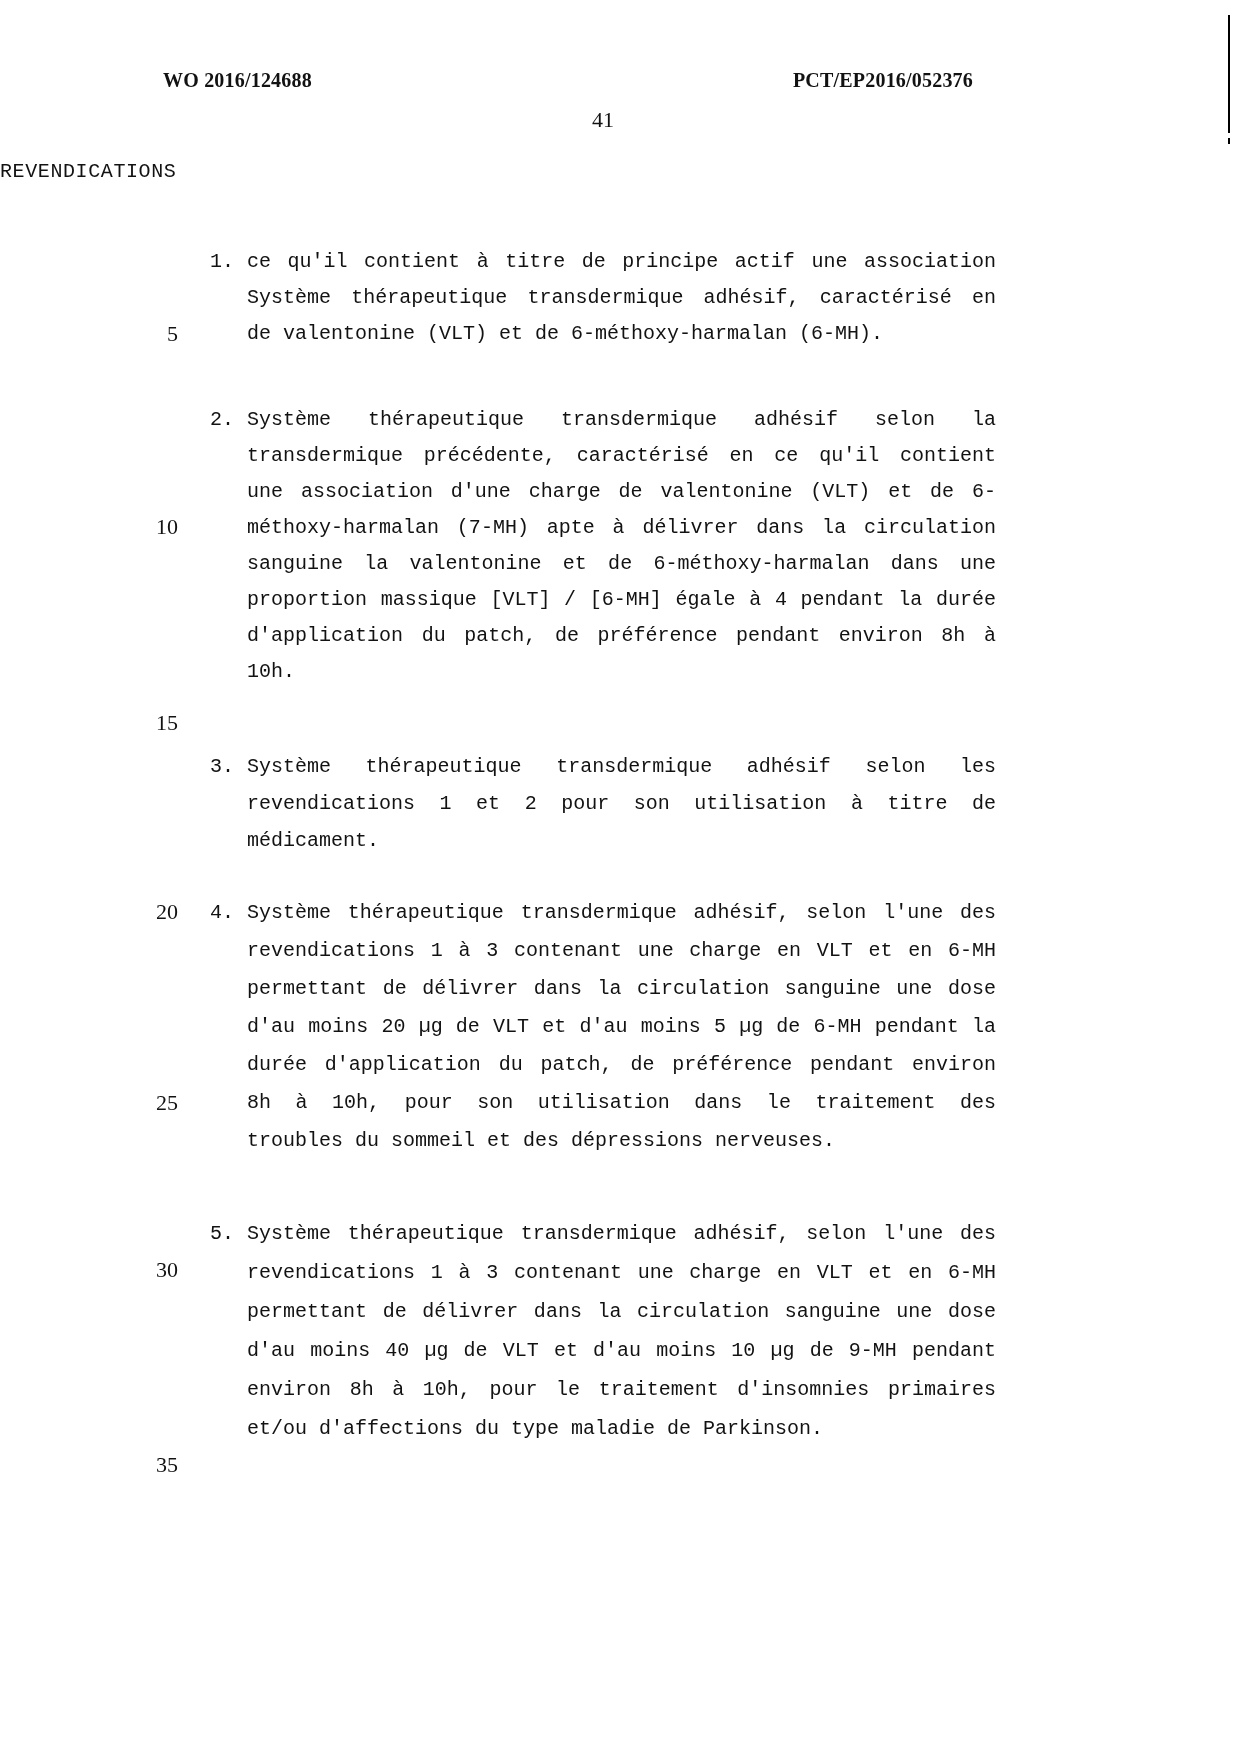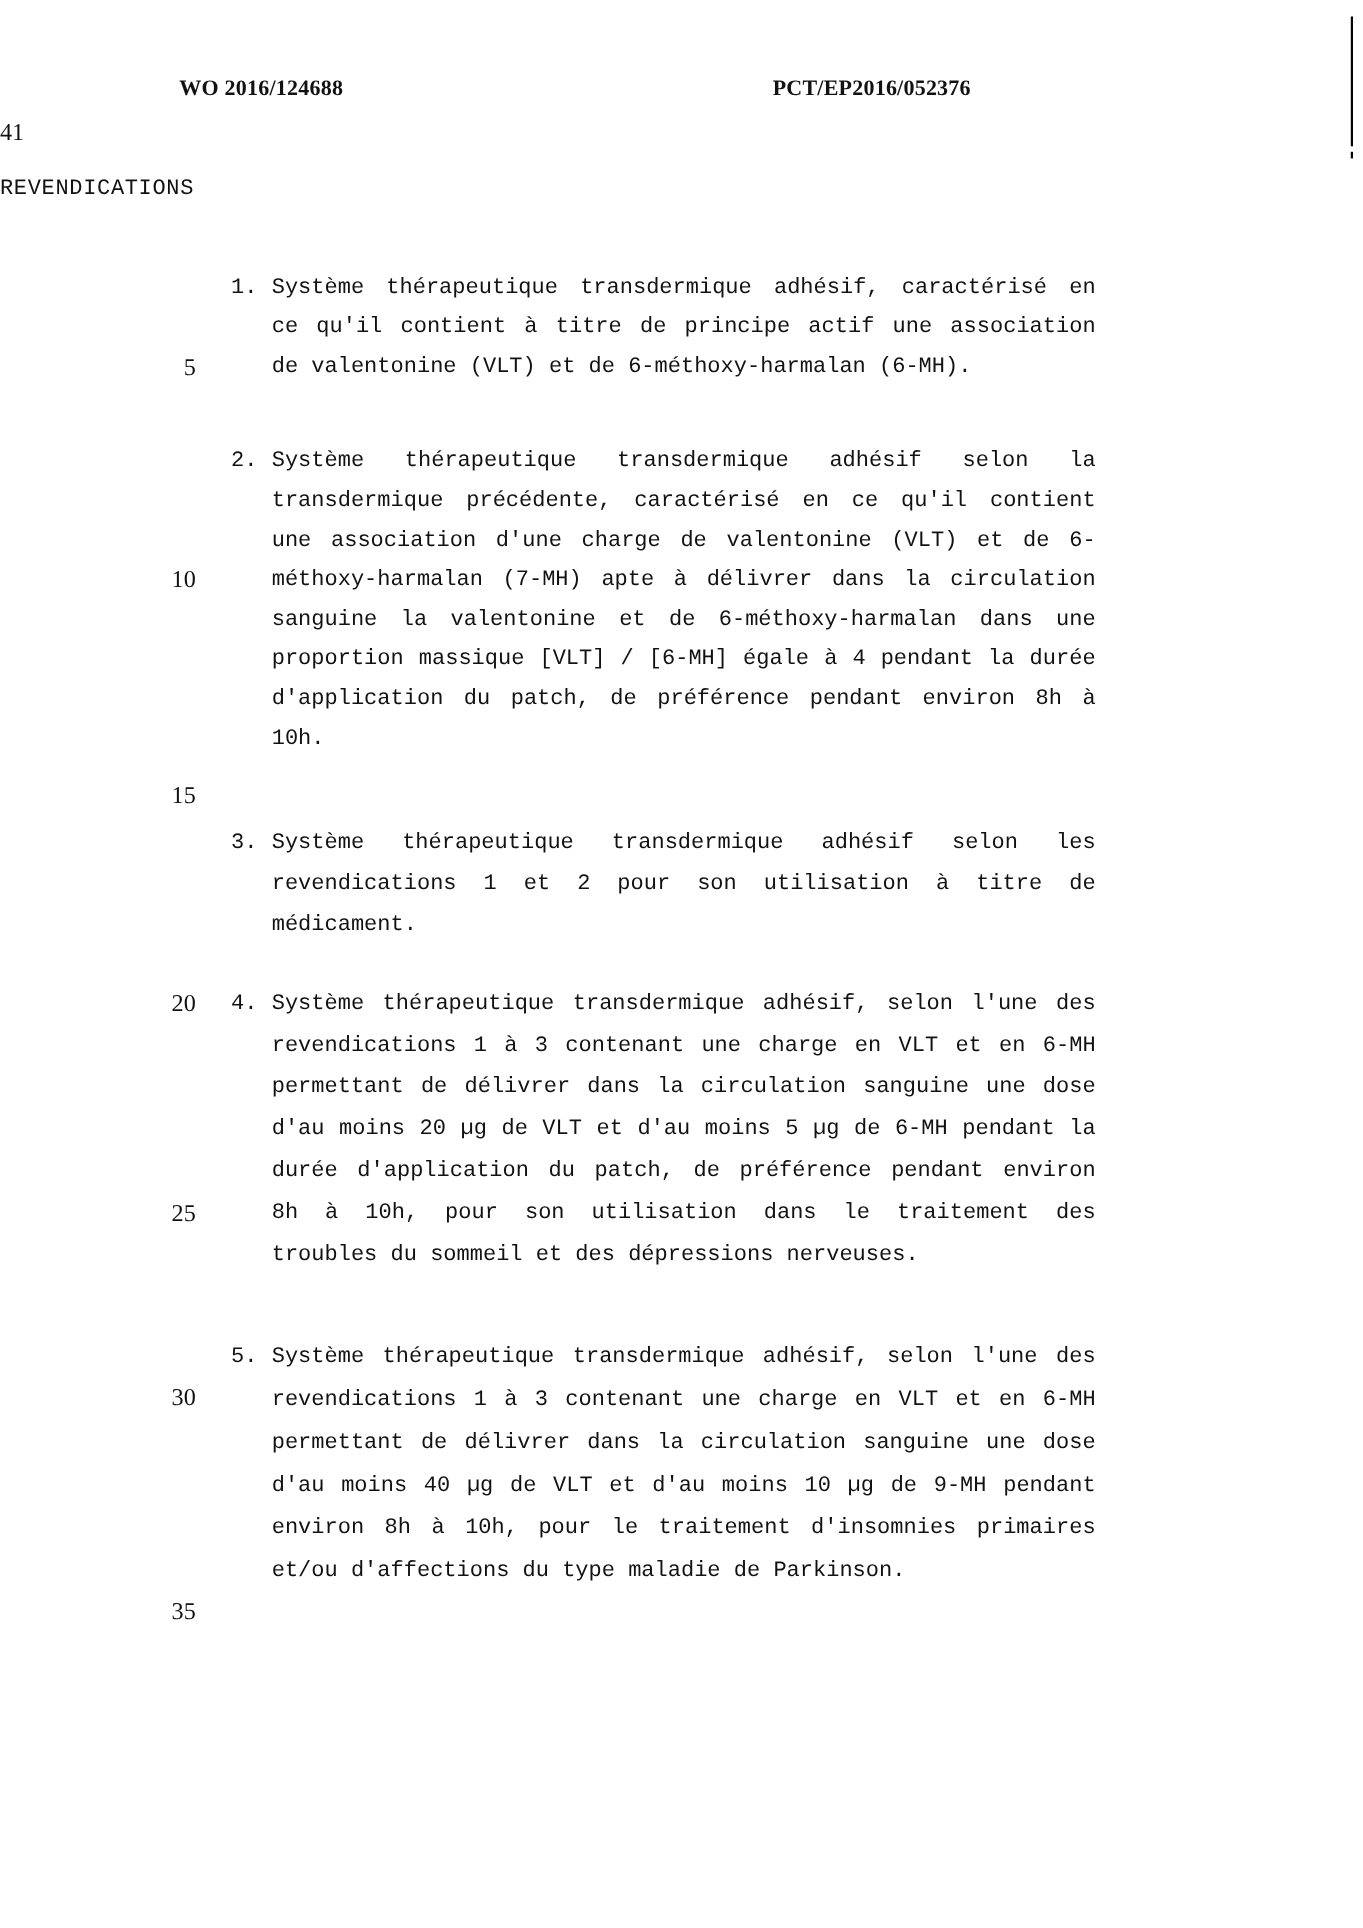--- a/index.html
+++ b/index.html
@@ -15,24 +15,25 @@
   .hdr {
     position: absolute;
     top: 69px;
     font-family: "Liberation Serif", "DejaVu Serif", serif;
     font-weight: bold;
     font-size: 20px;
     letter-spacing: 0.2px;
     white-space: nowrap;
   }
   .hdr-left  { left: 163px; }
-  .hdr-right { left: 664px; width: 257px; text-align: center; }
+  .hdr-right { left: 716px; width: 257px; text-align: right; }
   .page-num {
     position: absolute;
     top: 107px; left: 0; width: 1206px;
+    text-align: center;
     font-family: "Liberation Serif", "DejaVu Serif", serif;
     font-size: 22px;
   }
   .doc-title {
     position: absolute;
     top: 160px; left: 0; width: 1206px;
     text-align: left;
     font-size: 20px;
     letter-spacing: 0.6px;
   }
@@ -94,22 +95,22 @@
   <div class="line-no" style="top:509px">10</div>
   <div class="line-no" style="top:705px">15</div>
   <div class="line-no" style="top:894px">20</div>
   <div class="line-no" style="top:1085px">25</div>
   <div class="line-no" style="top:1252px">30</div>
   <div class="line-no" style="top:1447px">35</div>
 
   <div class="claim" style="top:244px; --lh:36px">
     <span class="claim-num">1.</span>
     <div class="claim-lines">
+      <div class="cl">ce qu'il contient à titre de principe actif une association</div>
       <div class="cl">Système thérapeutique transdermique adhésif, caractérisé en</div>
-      <div class="cl">ce qu'il contient à titre de principe actif une association</div>
       <div class="cl end">de valentonine (VLT) et de 6-méthoxy-harmalan (6-MH).</div>
     </div>
   </div>
 
   <div class="claim" style="top:402px; --lh:36px">
     <span class="claim-num">2.</span>
     <div class="claim-lines">
       <div class="cl">Système thérapeutique transdermique adhésif selon la</div>
       <div class="cl">transdermique précédente, caractérisé en ce qu'il contient</div>
       <div class="cl">une association d'une charge de valentonine (VLT) et de 6-</div>

